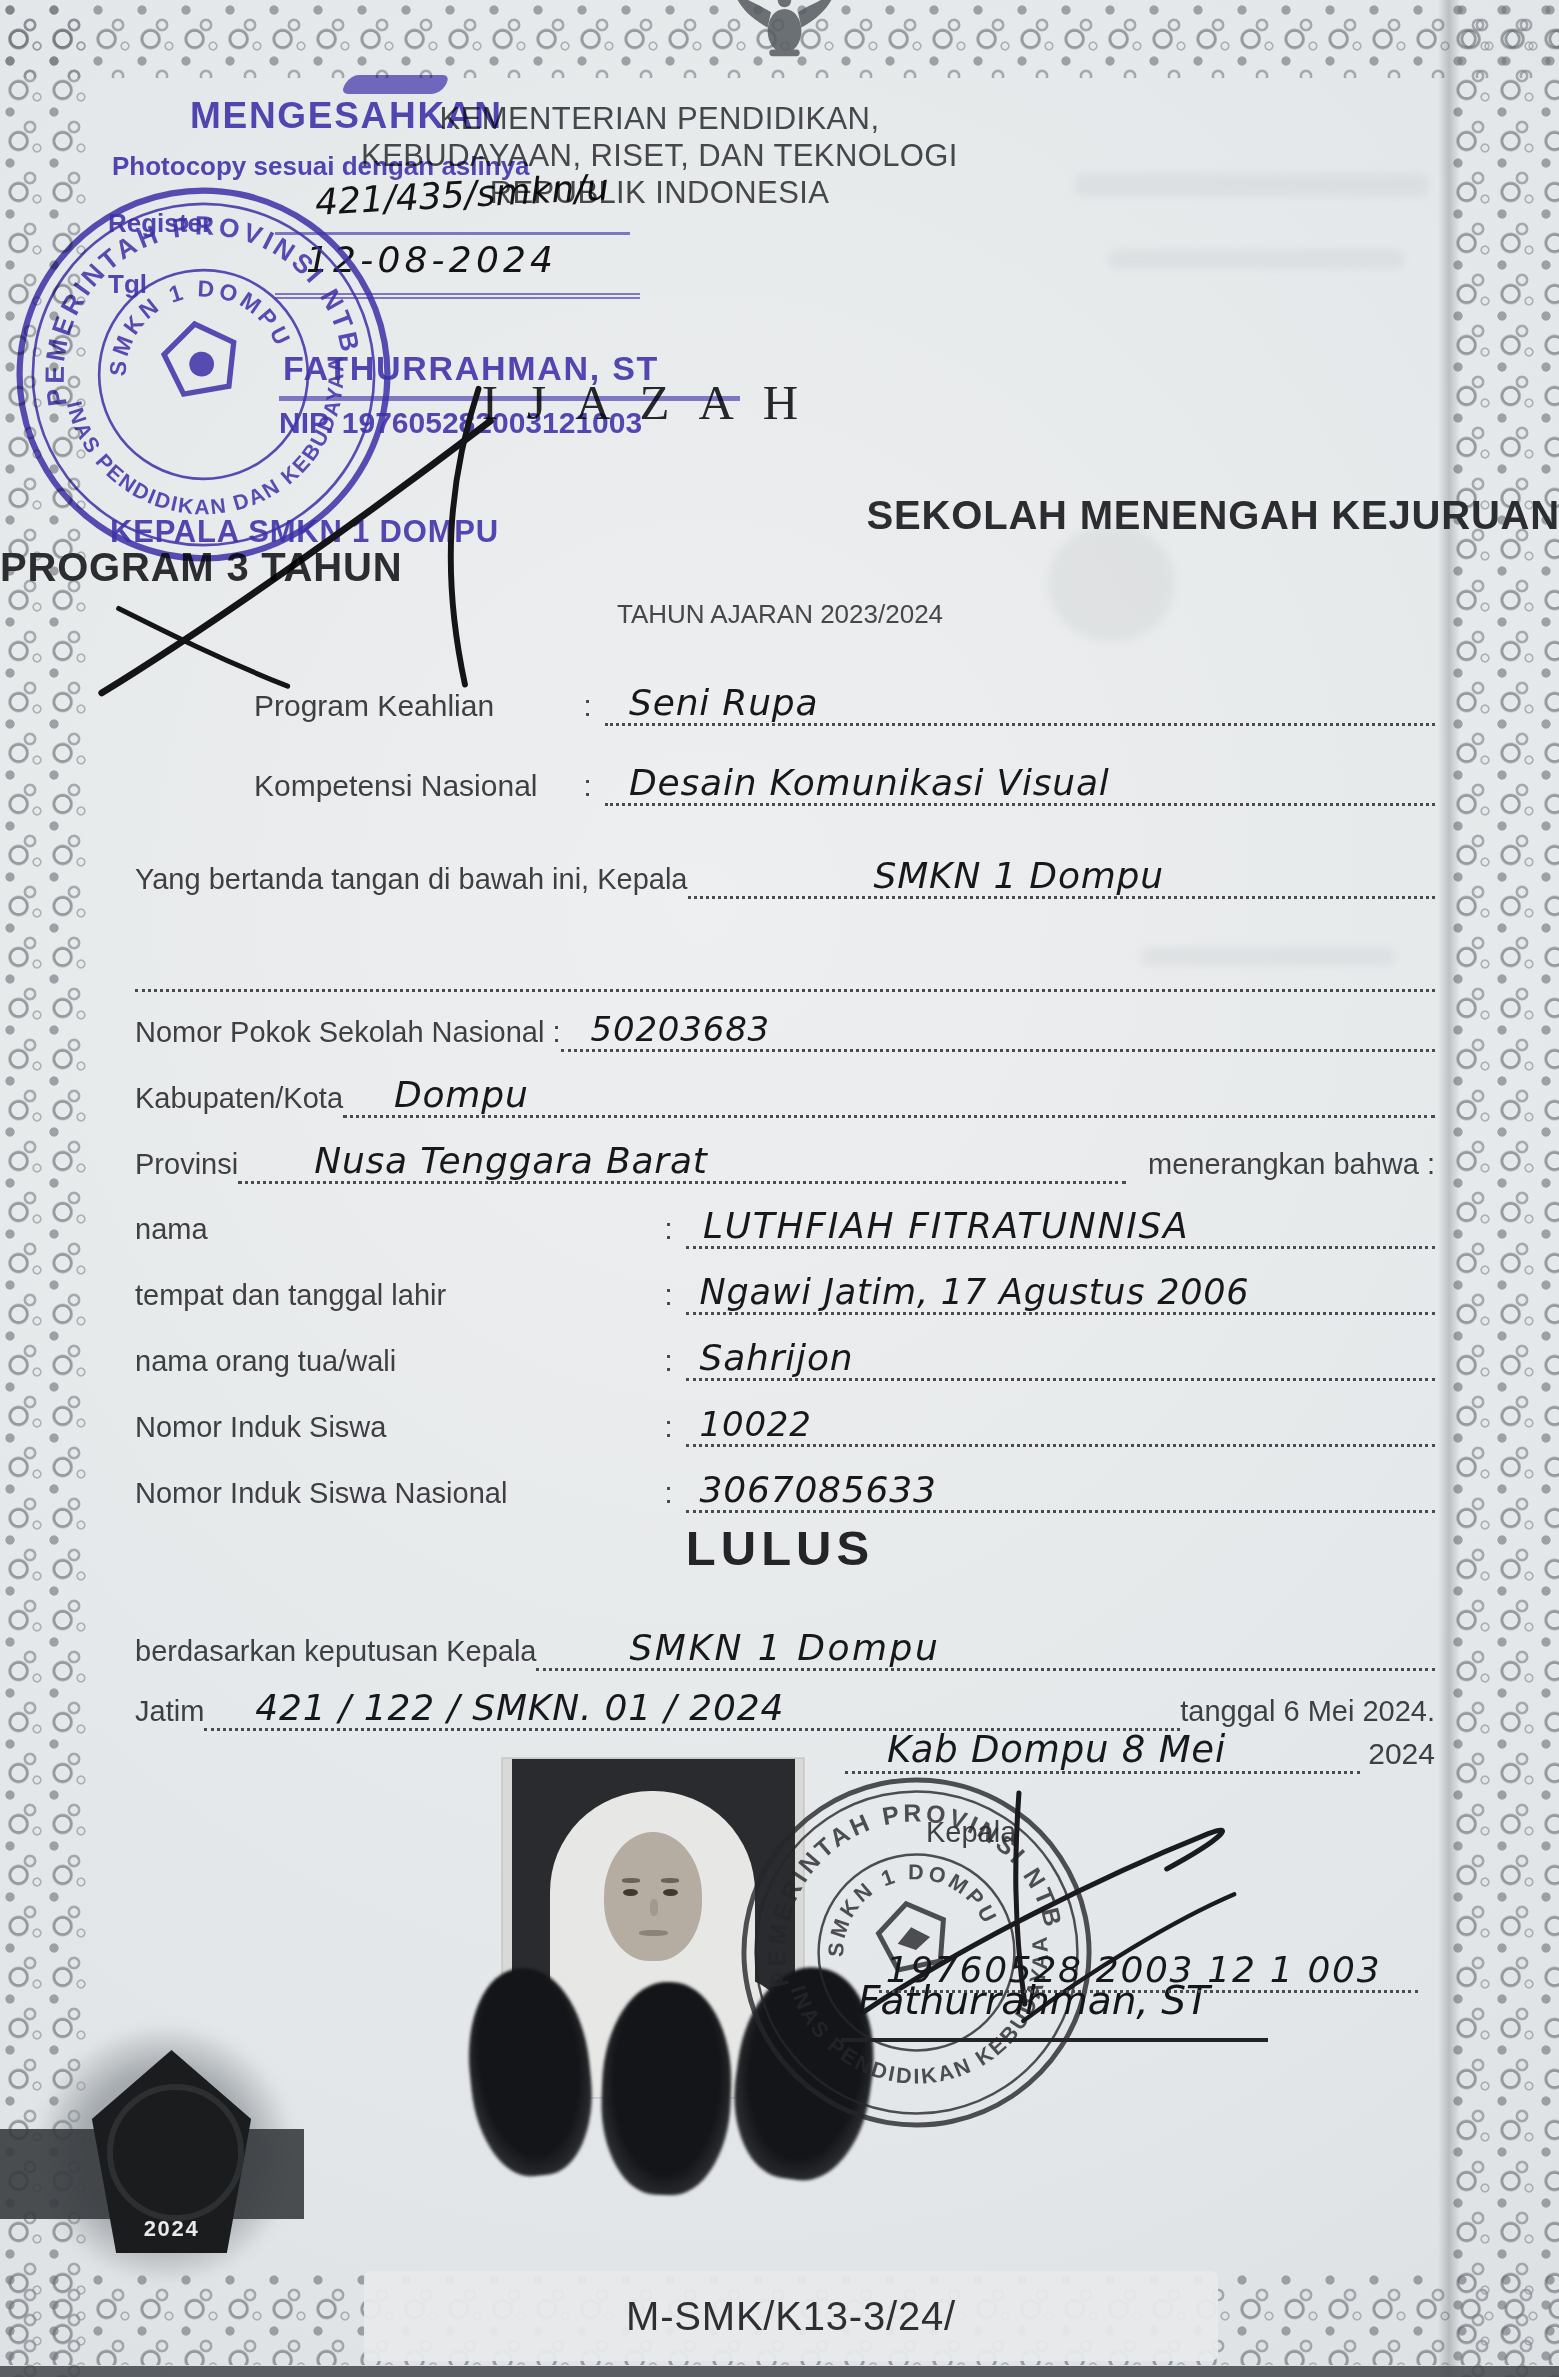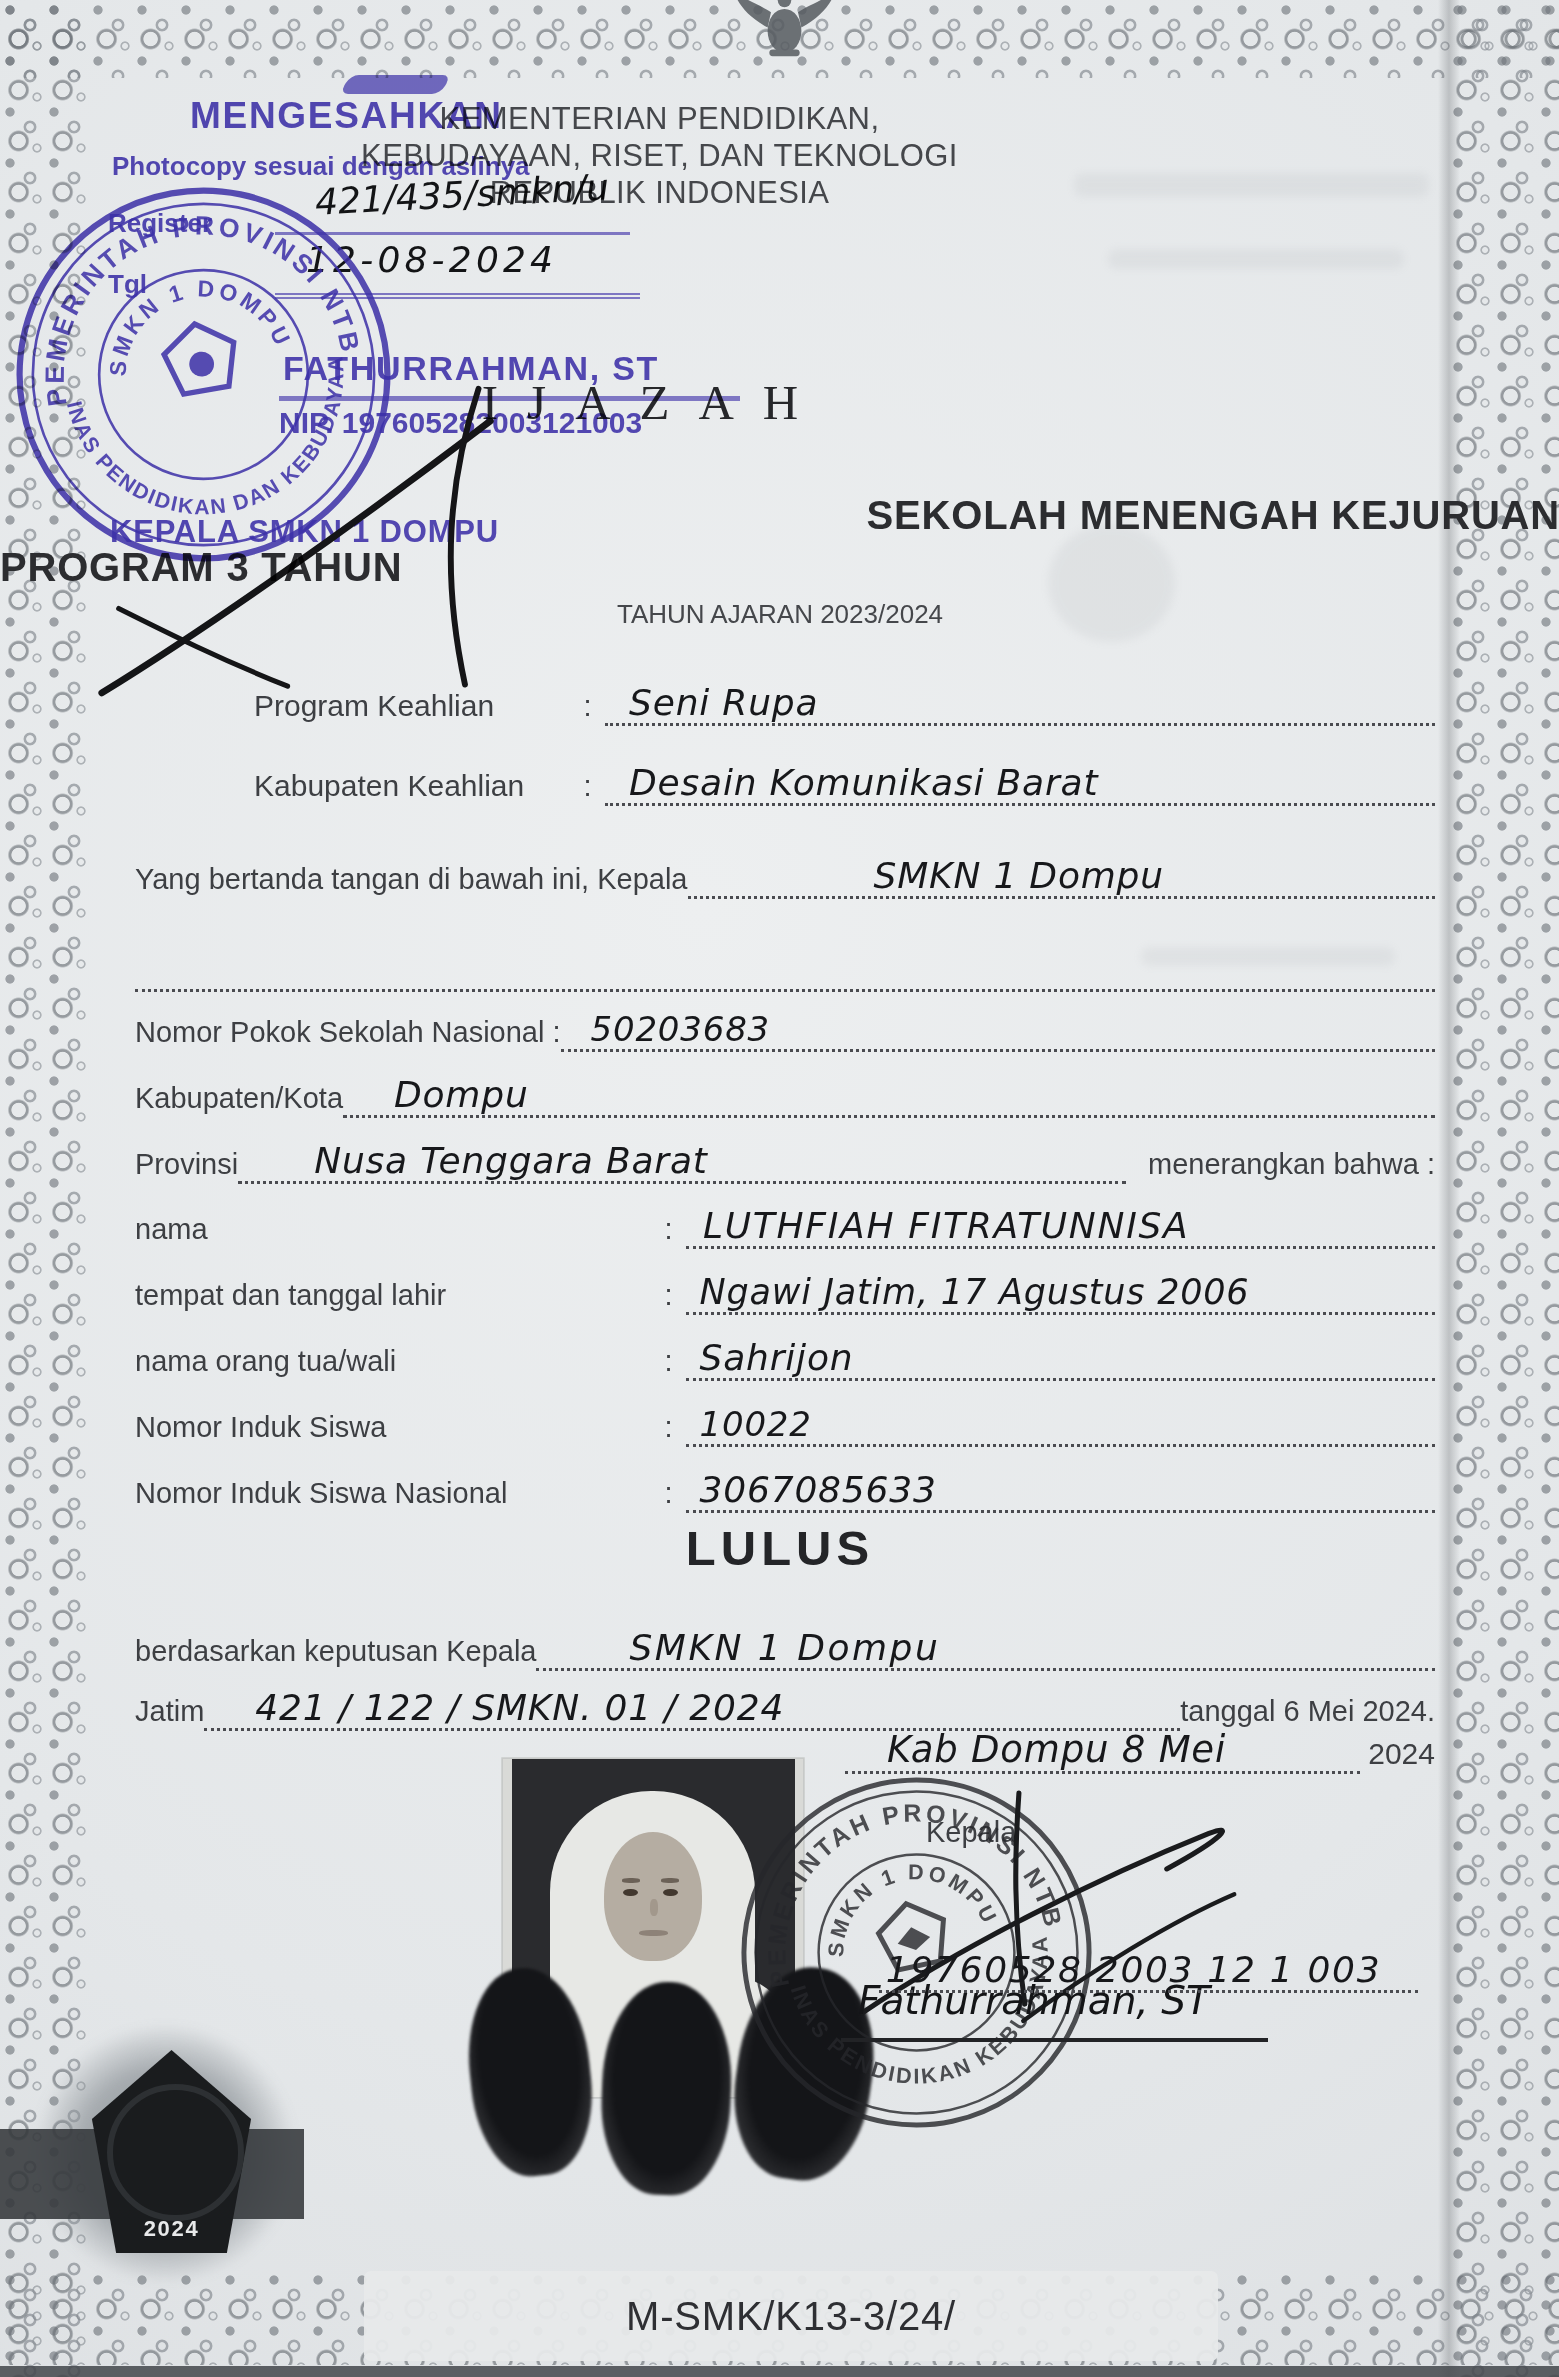--- a/index.html
+++ b/index.html
@@ -146,24 +146,24 @@
   <div class="ayear">TAHUN AJARAN 2023/2024</div>
 
   <div class="row" style="top:672px;left:254px;">
     <span class="lbl w-prog" style="font-size:30px;">Program Keahlian</span>
     <span class="colon">:</span>
     <span class="fill">
       <span class="fval hand" style="left:24px;font-size:36px;">Seni Rupa</span>
     </span>
   </div>
   <div class="row" style="top:752px;left:254px;">
-    <span class="lbl w-prog" style="font-size:30px;">Kabupaten Keahlian</span>
-    <span class="colon">:</span>
-    <span class="fill">
-      <span class="fval hand" style="left:24px;font-size:36px;">Desain Komunikasi Barat</span>
+    <span class="lbl w-prog" style="font-size:30px;">Kompetensi Nasional</span>
+    <span class="colon">:</span>
+    <span class="fill">
+      <span class="fval hand" style="left:24px;font-size:36px;">Desain Komunikasi Visual</span>
     </span>
   </div>
 
   <div class="row" style="top:845px;">
     <span class="lbl">Yang bertanda tangan di bawah ini, Kepala</span>
     <span class="fill">
       <span class="fval hand" style="left:186px;font-size:36px;">SMKN 1 Dompu</span>
     </span>
   </div>
   <div class="row" style="top:938px;">

